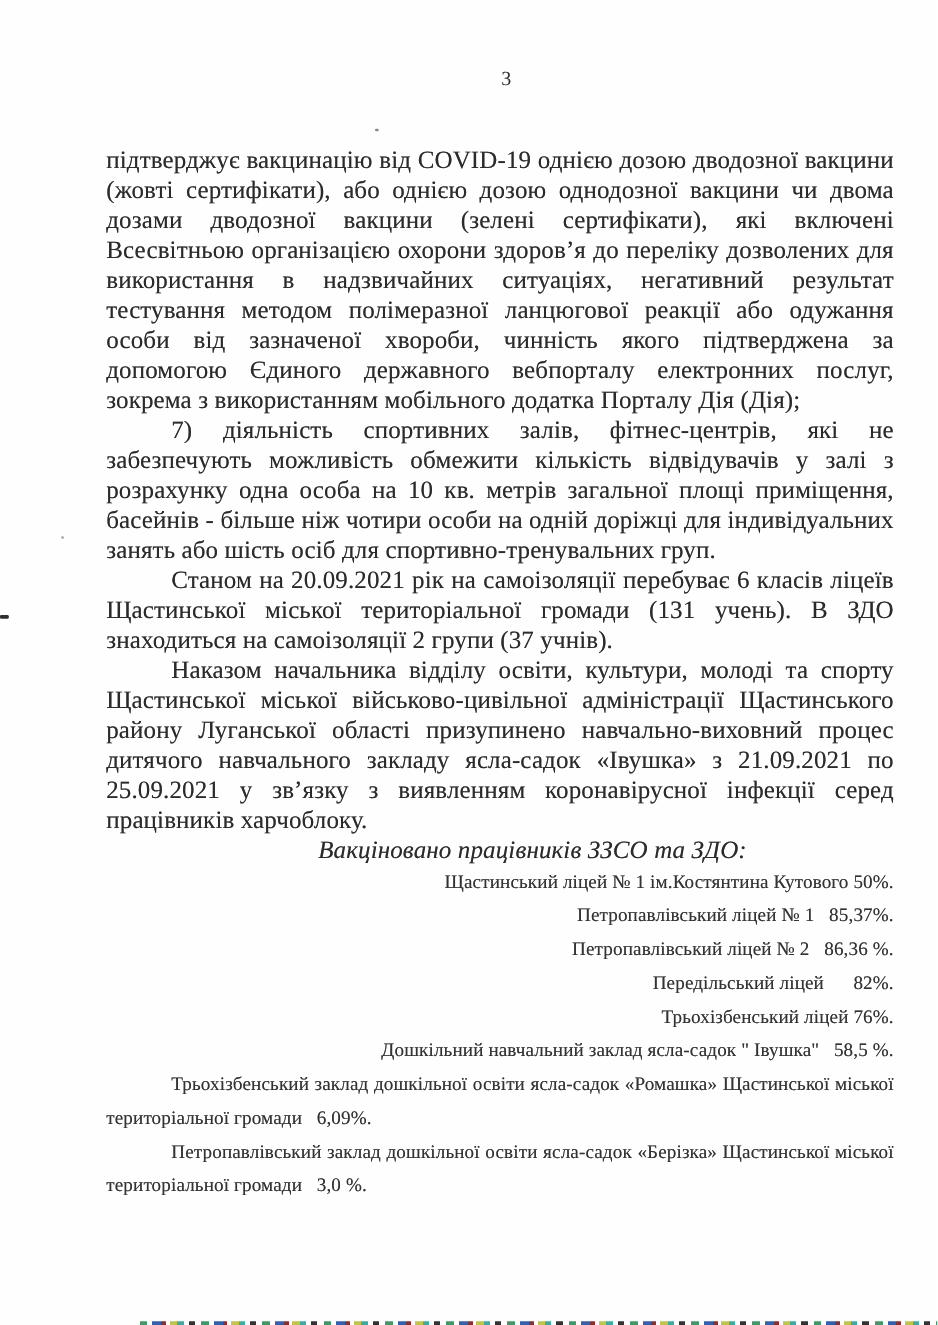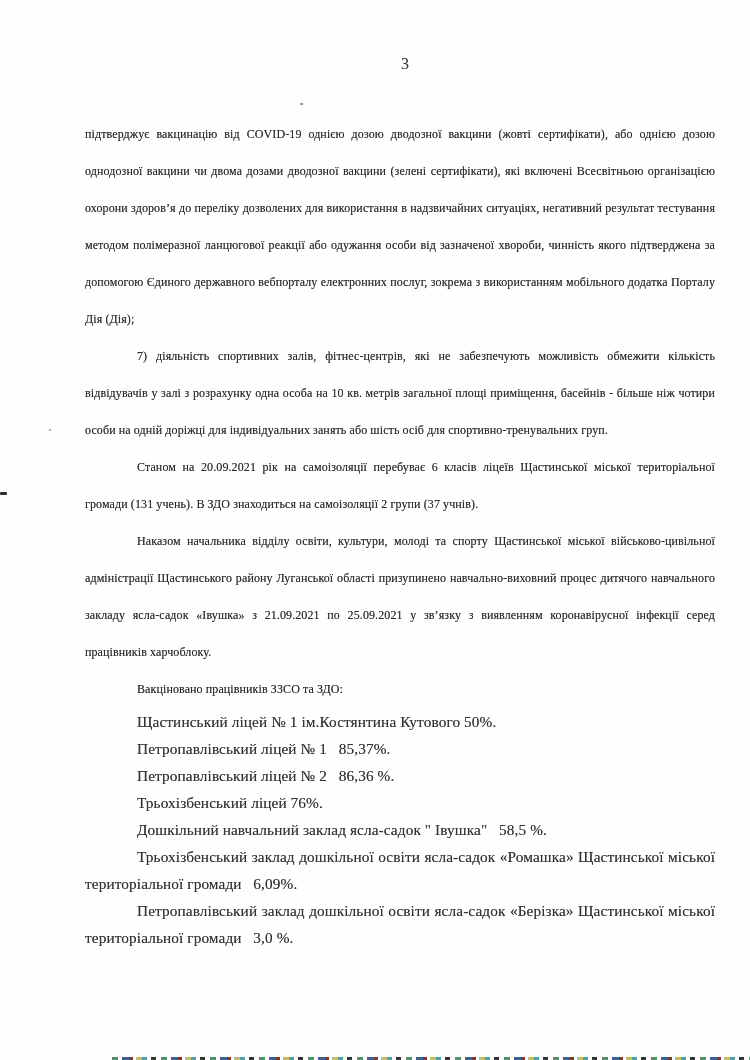--- a/index.html
+++ b/index.html
@@ -23,37 +23,37 @@
     color: #2f2f2f;
   }
   .content {
     position: absolute;
     left: 85px; top: 116px; width: 630px;
     letter-spacing: 0.1px;
     text-shadow: 0 0 0.4px rgba(40,40,40,0.55);
   }
   .para {
     margin: 0;
-    font-size: 12px;
-    line-height: 37px;
+    font-size: 20px;
+    line-height: 24px;
     text-align: justify;
   }
   .indent { text-indent: 52px; }
-  .no-justify { text-align: left; }
+  .no-justify { text-align: center; font-style: italic; }
   .vacc-list { margin: 0; padding: 0; list-style: none; }
   .list-item {
     margin: 0;
     font-size: 15.3px;
     line-height: 27px;
     text-indent: 52px;
     white-space: pre-wrap;
     text-align: justify;
     color: #333333;
   }
-  .list-item.single { text-align: left; }
+  .list-item.single { text-align: right; }
   .ink-speck {
     position: absolute;
     background: #2e2e2e;
     border-radius: 1px;
   }
   .speck-1 { left: 0px; top: 492px; width: 7px; height: 3px; }
   .speck-2 { left: 300px; top: 103px; width: 3px; height: 2px; background:#8a8a8a; }
   .speck-3 { left: 49px; top: 429px; width: 2px; height: 2px; background:#9a9a9a; }
   .noise-strip {
     position: absolute;
@@ -78,20 +78,21 @@
     <p class="para indent">Станом на 20.09.2021 рік на самоізоляції перебуває 6 класів ліцеїв Щастинської міської територіальної громади (131 учень). В ЗДО знаходиться на самоізоляції 2 групи (37 учнів).</p>
 
     <p class="para indent">Наказом начальника відділу освіти, культури, молоді та спорту Щастинської міської військово-цивільної адміністрації Щастинського району Луганської області призупинено навчально-виховний процес дитячого навчального закладу ясла-садок «Івушка» з 21.09.2021 по 25.09.2021 у зв’язку з виявленням коронавірусної інфекції серед працівників харчоблоку.</p>
 
     <p class="para indent no-justify">Вакціновано працівників ЗЗСО та ЗДО:</p>
 
     <ul class="vacc-list">
       <li class="list-item single">Щастинський ліцей № 1 ім.Костянтина Кутового 50%.</li>
       <li class="list-item single">Петропавлівський ліцей № 1   85,37%.</li>
       <li class="list-item single">Петропавлівський ліцей № 2   86,36 %.</li>
+      <li class="list-item single">Передільський ліцей      82%.</li>
       <li class="list-item single">Трьохізбенський ліцей 76%.</li>
       <li class="list-item single">Дошкільний навчальний заклад ясла-садок " Івушка"   58,5 %.</li>
       <li class="list-item">Трьохізбенський заклад дошкільної освіти ясла-садок «Ромашка» Щастинської міської територіальної громади   6,09%.</li>
       <li class="list-item">Петропавлівський заклад дошкільної освіти ясла-садок «Берізка» Щастинської міської територіальної громади   3,0 %.</li>
     </ul>
 
   </div>
 
   <div class="ink-speck speck-1"></div>
   <div class="ink-speck speck-2"></div>

